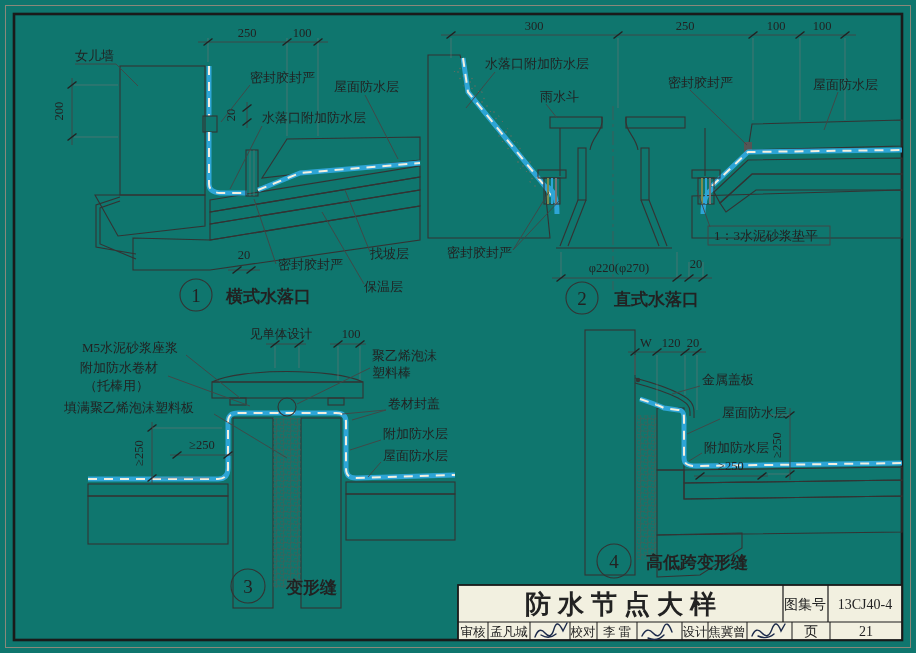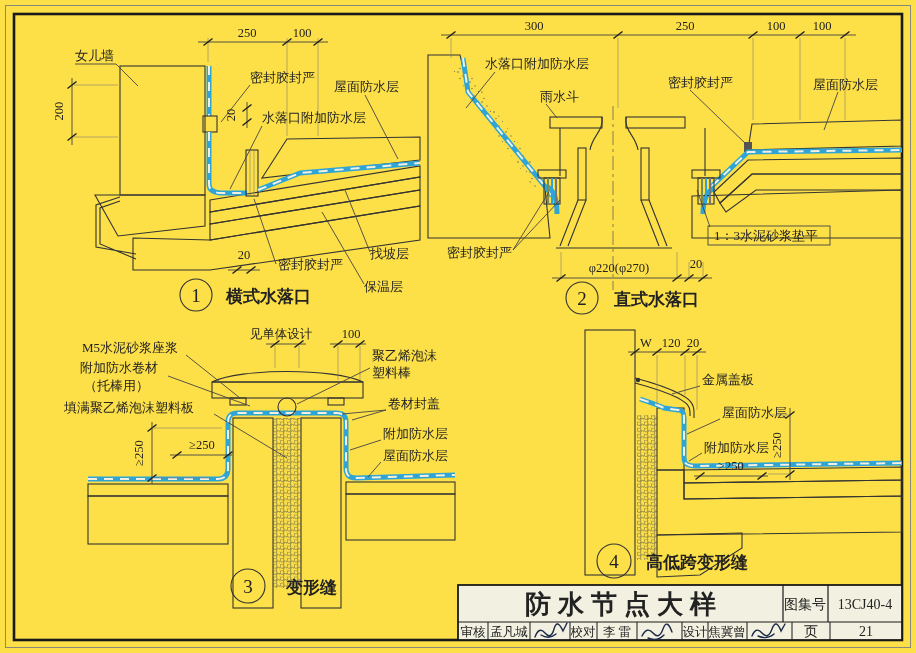--- a/index.html
+++ b/index.html
@@ -1,16 +1,16 @@
 <!DOCTYPE html>
 <html><head>
 <meta charset="utf-8">
 <style>
   html,body{margin:0;padding:0;background:#d8d6c6;}
-  .sheet{position:relative;width:916px;height:653px;background:#fde047;overflow:hidden;
+  .sheet{position:relative;width:916px;height:653px;background:#0f766e;overflow:hidden;
          font-family:"Liberation Serif",serif;}
   svg{position:absolute;left:0;top:0;}
   text{fill:#222;font-family:"Liberation Serif",serif;}
   .lbl{font-size:13px;}
   .dim{font-size:12.5px;}
   .ttl{font-size:17px;font-weight:700;font-family:"Liberation Sans",sans-serif;}
   .num{font-size:19px;}
   .tbbig{font-size:26px;font-weight:700;letter-spacing:7px;font-family:"Liberation Sans",sans-serif;}
   .tbs{font-size:12.5px;}
   .tbm{font-size:14px;}

